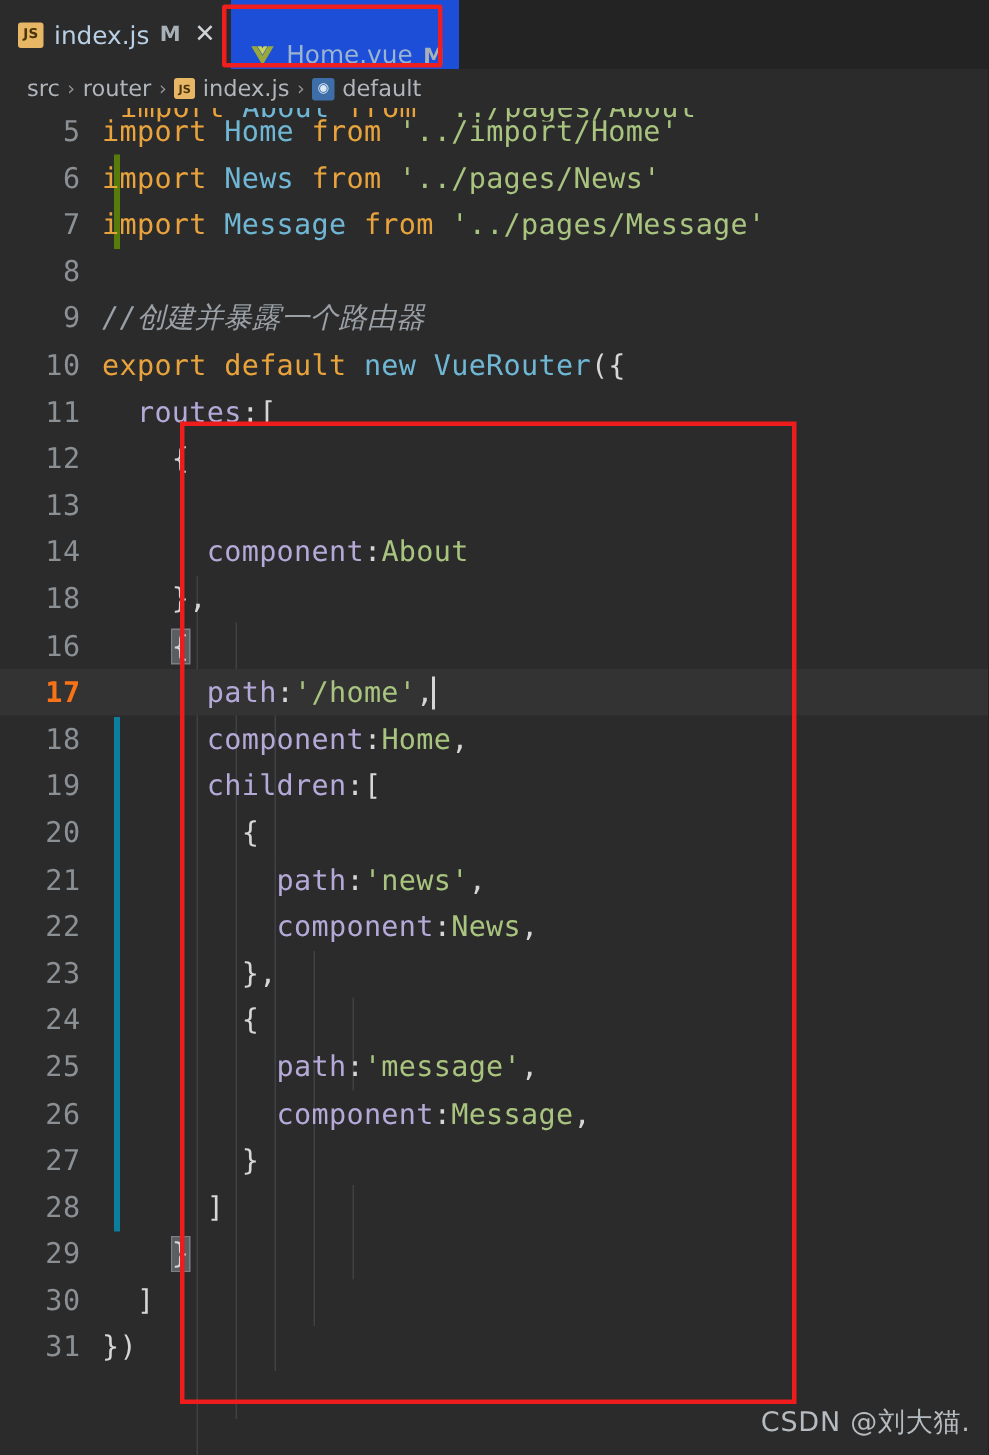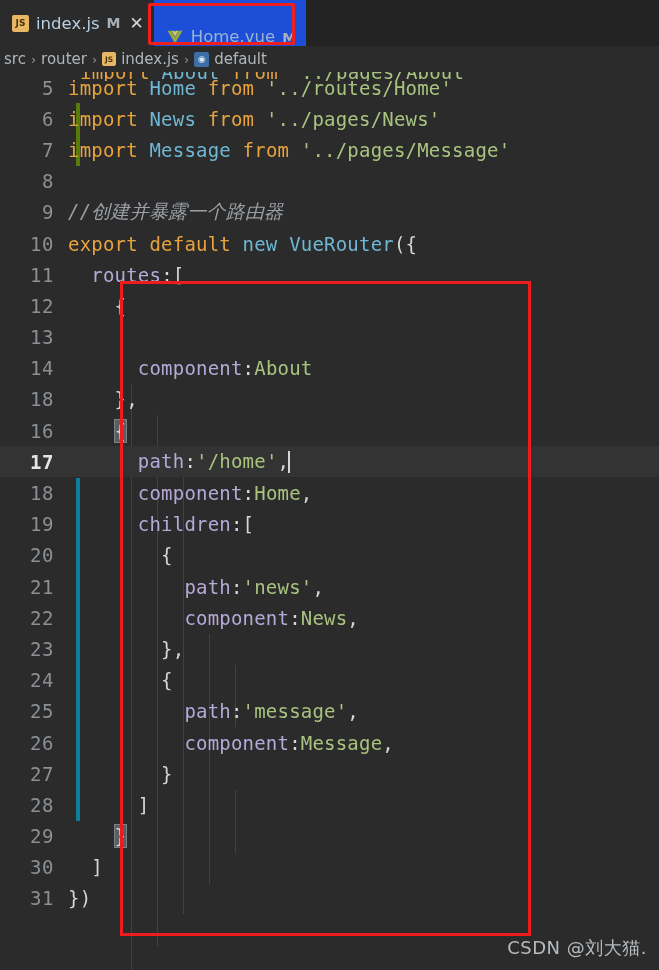--- a/index.html
+++ b/index.html
@@ -95,21 +95,21 @@
 
   
   .breadcrumb {
     position: absolute;
     left: 0; top: 46px;
     width: 579px;
     height: 26px;
     background: #2b2b2b;
     display: flex;
     align-items: center;
-    padding-left: 4px;
+    padding-left: 18px;
     box-sizing: border-box;
     gap: 5px;
     font-family: "DejaVu Sans", "Liberation Sans", sans-serif;
     font-size: 15px;
     color: #b0b6bc;
   }
   .bc-sep { color: #8e949a; font-size: 13px; }
   .icon-js-sm {
     width: 14px; height: 14px;
     background: #e8b765;
@@ -160,21 +160,21 @@
     width: 68px;
     flex: none;
     text-align: right;
     padding-right: 14px;
     box-sizing: border-box;
     font-size: 19px;
     color: #8b9095;
     letter-spacing: 0.5px;
   }
   .row.active .lineno {
-    color: #e5e5e5;
+    color: #f97316;
     font-weight: bold;
   }
   .code {
     flex: 1;
     font-size: 19px;
     white-space: pre;
     color: #d6d6d6;
     letter-spacing: 0.2px;
   }
 
@@ -293,21 +293,21 @@
     <div class="indent-guide" style="left:131px; top:312px; height:593px;"></div>
     <div class="indent-guide" style="left:157px; top:343px; height:531px;"></div>
     <div class="indent-guide" style="left:183px; top:374px; height:125px;"></div>
     <div class="indent-guide" style="left:183px; top:499px; height:343px;"></div>
     <div class="indent-guide" style="left:209px; top:562px; height:250px;"></div>
     <div class="indent-guide" style="left:235px; top:593px; height:62px;"></div>
     <div class="indent-guide" style="left:235px; top:718px; height:63px;"></div>
 
     <div class="row">
       <span class="lineno">5</span>
-      <span class="code"><span class="kw">import</span> <span class="type">Home</span> <span class="kw">from</span> <span class="str">'../routes/Home'</span></span>
+      <span class="code"><span class="kw">import</span> <span class="type">Home</span> <span class="kw">from</span> <span class="str">'../import/Home'</span></span>
     </div>
 
     <div class="row">
       <span class="lineno">6</span>
       <span class="code"><span class="kw">import</span> <span class="type">News</span> <span class="kw">from</span> <span class="str">'../pages/News'</span></span>
     </div>
 
     <div class="row">
       <span class="lineno">7</span>
       <span class="code"><span class="kw">import</span> <span class="type">Message</span> <span class="kw">from</span> <span class="str">'../pages/Message'</span></span>

